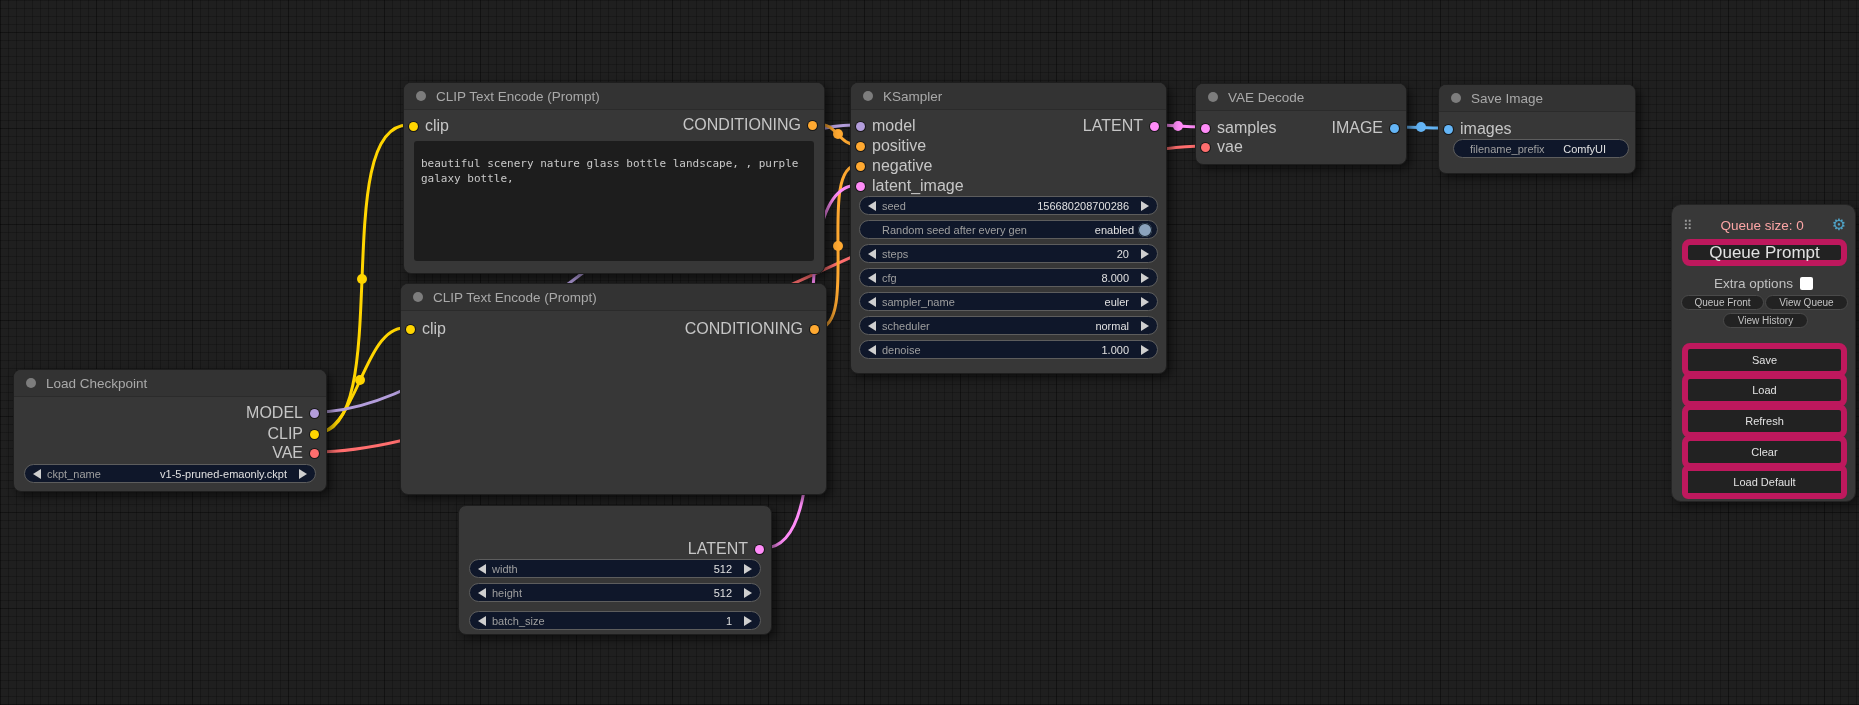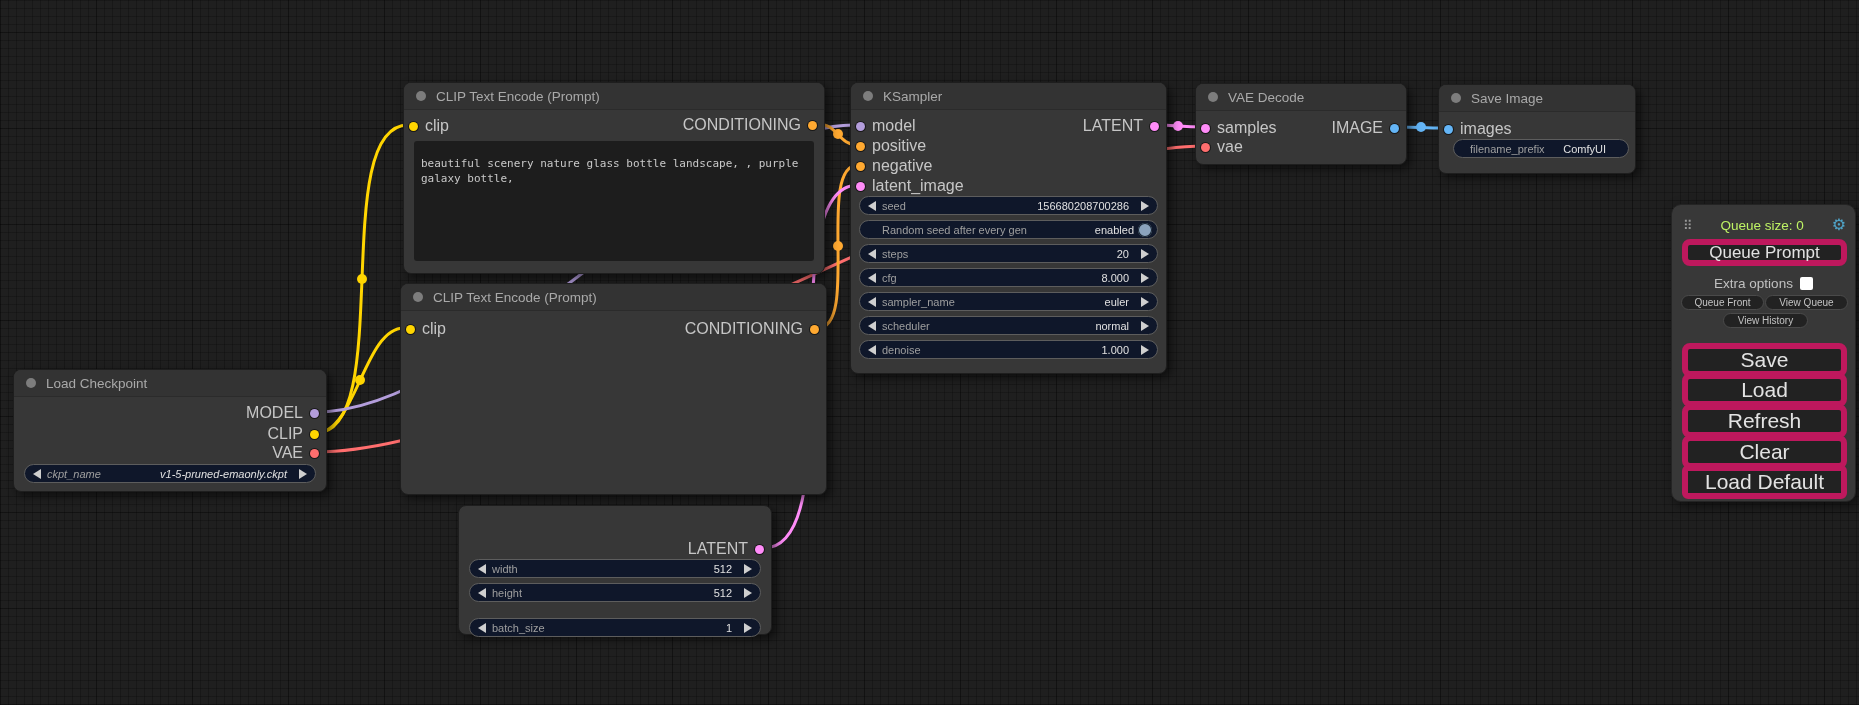--- a/index.html
+++ b/index.html
@@ -49,28 +49,28 @@
   .arr.r{border-left:8px solid #cfcfcf;margin-left:2px;}
   .toggle{width:14px;height:14px;border-radius:50%;box-shadow:0 0 0 1px #16222e inset;flex:0 0 auto;margin-right:-3px;}
   
   .menu{
     position:absolute;z-index:2;left:1671px;top:204px;width:185px;height:298px;
     background:#383838;border:1px solid #242424;border-radius:10px;
     box-shadow:4px 4px 12px rgba(0,0,0,.55);box-sizing:border-box;
   }
   .menu-head{position:absolute;left:0;right:0;top:9px;height:22px;display:flex;align-items:center;}
   .drag-handle{margin-left:11px;color:#999;font-size:13px;line-height:1;cursor:grab;}
-  .queue-size{flex:1;text-align:center;color:#bef264;font-size:13.5px;}
+  .queue-size{flex:1;text-align:center;color:#fca5a5;font-size:13.5px;}
   .gear{margin-right:9px;font-size:16px;line-height:1;cursor:pointer;}
   .btn{
     position:absolute;left:10px;right:8px;background:#222222;border:6px solid #be185d;
     border-radius:8px;color:#e2e2e2;display:flex;align-items:center;justify-content:center;
     cursor:pointer;box-sizing:border-box;
   }
-  .btn.big{height:34px;font-size:21px;}
+  .btn.big{height:34px;font-size:11px;}
   .btn.prompt{top:34px;height:27px;font-size:17px;}
   .sbtn{
     position:absolute;height:15px;background:#222222;border:1px solid #4a4a4a;
     border-radius:9px;color:#c3c3c3;font-size:10px;display:flex;align-items:center;
     justify-content:center;cursor:pointer;box-sizing:border-box;
   }
   .extra-row{position:absolute;left:0;right:0;top:70px;height:16px;display:flex;align-items:center;justify-content:center;gap:7px;}
   .extra-lbl{color:#c0c0c0;font-size:13.5px;}
   .chk{width:13px;height:13px;background:#ffffff;border-radius:2px;cursor:pointer;}
 </style>
@@ -116,21 +116,21 @@
     <span class="pdot" style="background: rgb(179, 157, 219);"></span>
   </div>
   <div class="port out" style="top:64px;">
     <span>CLIP</span>
     <span class="pdot" style="background: rgb(255, 213, 0);"></span>
   </div>
   <div class="port out" style="top:83px;">
     <span>VAE</span>
     <span class="pdot" style="background: rgb(255, 110, 110);"></span>
   </div>
-  <div class="pill" style="top:94px;left:10px;right:10px;font-style:italic;">
+  <div class="pill" style="top:94px;left:10px;right:10px;">
     <span class="arr l"></span>
     <span class="lbl">ckpt_name</span>
     <span class="val">v1-5-pruned-emaonly.ckpt</span>
     <span class="arr r"></span>
   </div>
 </div>
 
 <div class="node" style="left:403px;top:82px;width:420px;height:190px;">
   <div class="node-title">
     <span class="tdot"></span>
@@ -275,21 +275,21 @@
     <span class="lbl">width</span>
     <span class="val">512</span>
     <span class="arr r"></span>
   </div>
   <div class="pill" style="top:77px;left:10px;right:10px;">
     <span class="arr l"></span>
     <span class="lbl">height</span>
     <span class="val">512</span>
     <span class="arr r"></span>
   </div>
-  <div class="pill" style="top:112px;left:10px;right:10px;text-align:right;">
+  <div class="pill" style="top:105px;left:10px;right:10px;text-align:right;">
     <span class="arr l"></span>
     <span class="lbl">batch_size</span>
     <span class="val">1</span>
     <span class="arr r"></span>
   </div>
 </div>
 
 <div class="menu">
   <div class="menu-head">
     <span class="drag-handle">⠿</span>

